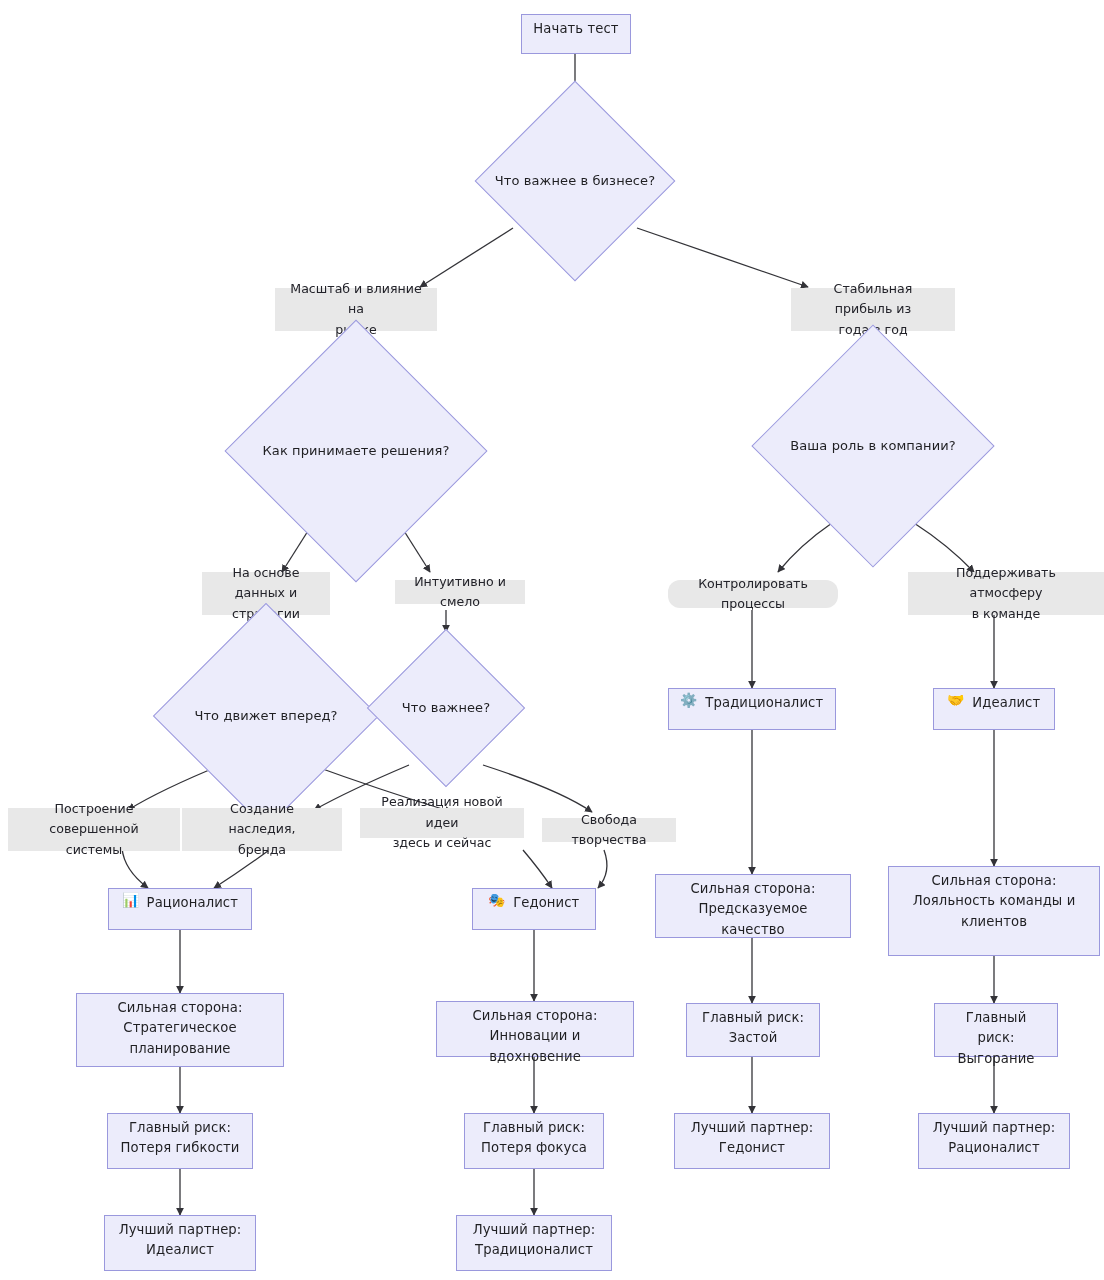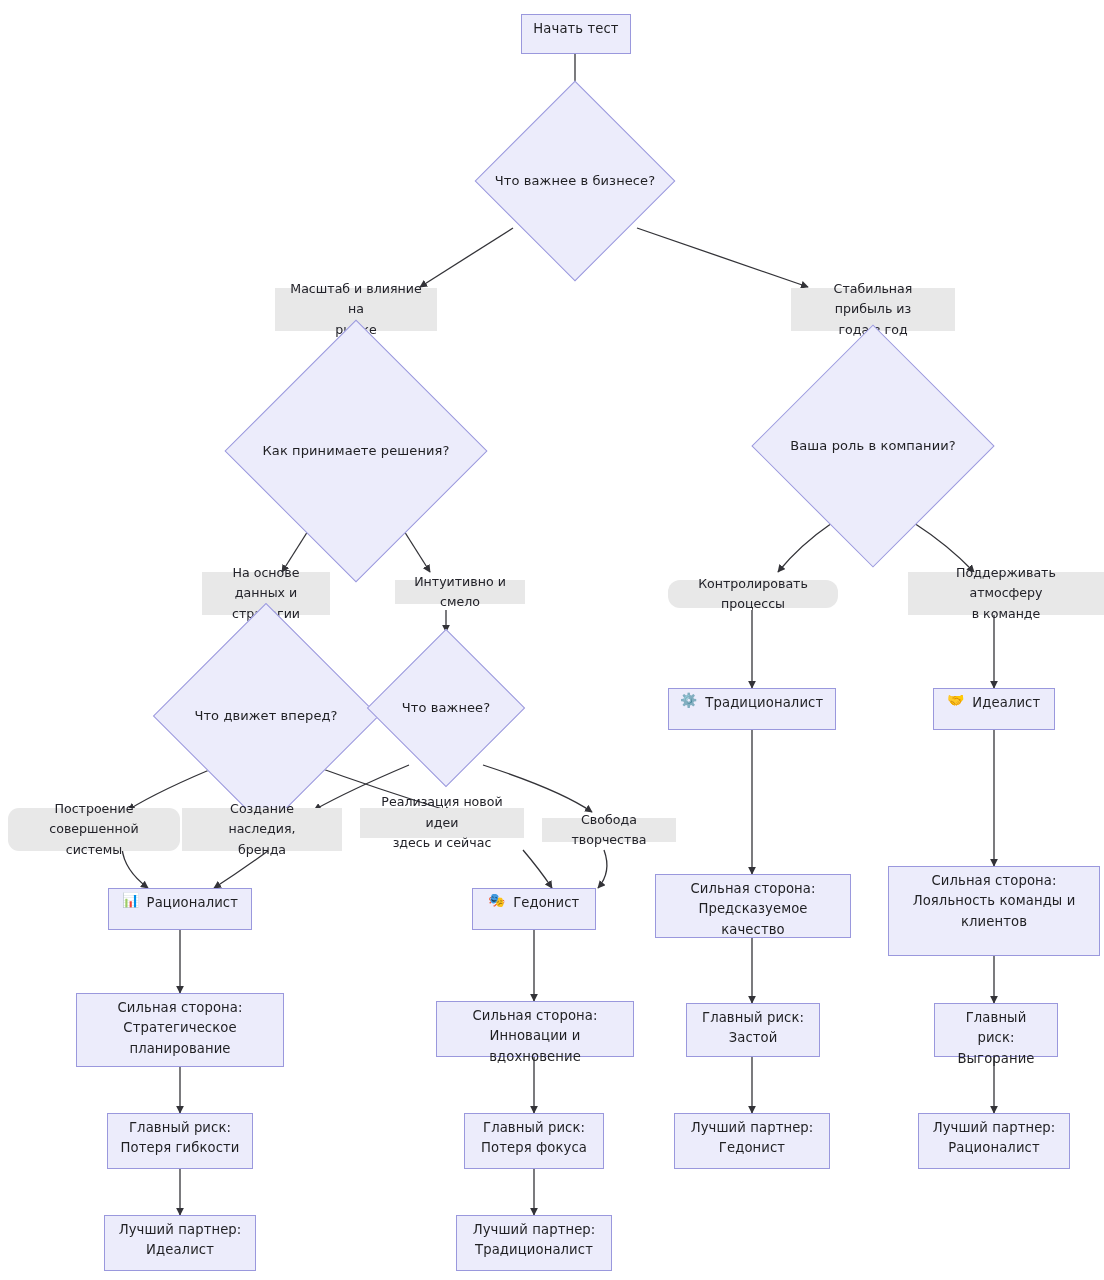--- a/index.html
+++ b/index.html
@@ -154,21 +154,21 @@
 
   <div class="node with-icon" style="left:668px;top:688px;width:168px;height:42px;">
     <span class="emo">⚙️</span>
     <span class="lbl">Традиционалист</span>
   </div>
   <div class="node with-icon" style="left:933px;top:688px;width:122px;height:42px;">
     <span class="emo">🤝</span>
     <span class="lbl">Идеалист</span>
   </div>
 
-  <div class="edge-label" style="left:8px;top:808px;width:172px;height:43px;border-radius:11px;">Построение совершенной
+  <div class="edge-label" style="left:8px;top:808px;width:172px;height:43px;">Построение совершенной
 системы</div>
   <div class="edge-label" style="left:182px;top:808px;width:160px;height:43px;">Создание наследия,
 бренда</div>
   <div class="edge-label" style="left:360px;top:808px;width:164px;height:30px;">Реализация новой идеи
 здесь и сейчас</div>
   <div class="edge-label" style="left:542px;top:818px;width:134px;height:24px;">Свобода творчества</div>
 
   <div class="node with-icon" style="left:108px;top:888px;width:144px;height:42px;">
     <span class="emo">📊</span>
     <span class="lbl">Рационалист</span>

